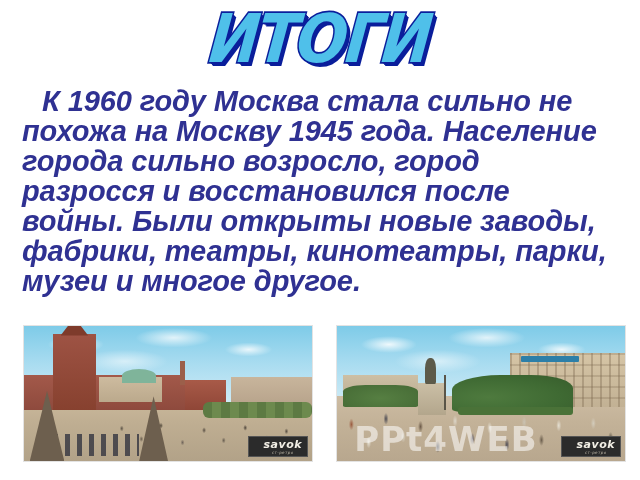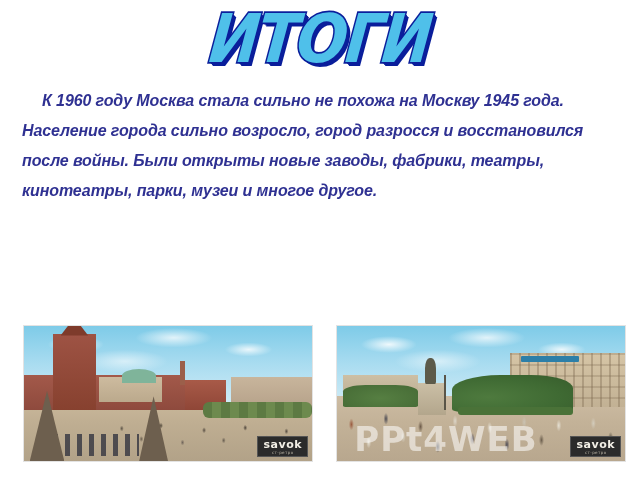--- a/index.html
+++ b/index.html
@@ -57,21 +57,21 @@
   }
 
   
   .body-text {
     position: absolute;
     left: 22px;
     top: 86px;
     width: 596px;
     color: #2F3192;
     font-family: "Liberation Sans", "DejaVu Sans", sans-serif;
-    font-size: 16px;
+    font-size: 29px;
     font-weight: 700;
     font-style: italic;
     line-height: 30px;
     text-indent: 20px;
     letter-spacing: -0.1px;
   }
 
   
   .photos {
     position: absolute;
@@ -259,23 +259,24 @@
       radial-gradient(2.5px 6px at 95% 64%, #5f5748, transparent);
   }
 
   
   .wm-savok {
     position: absolute;
     right: 4px;
     bottom: 4px;
     background: #2b2b2b;
     border: 1px solid #555;
-    padding: 2px 5px 1px 5px;
+    padding: 2px 5px 1px 14px;
     line-height: 1;
     text-align: center;
+    font-style: italic;
   }
   .wm-savok .wm-main {
     display: block;
     color: #f2efe6;
     font-family: "DejaVu Sans", sans-serif;
     font-weight: 700;
     font-size: 11px;
     letter-spacing: .5px;
   }
   .wm-savok .wm-sub {

